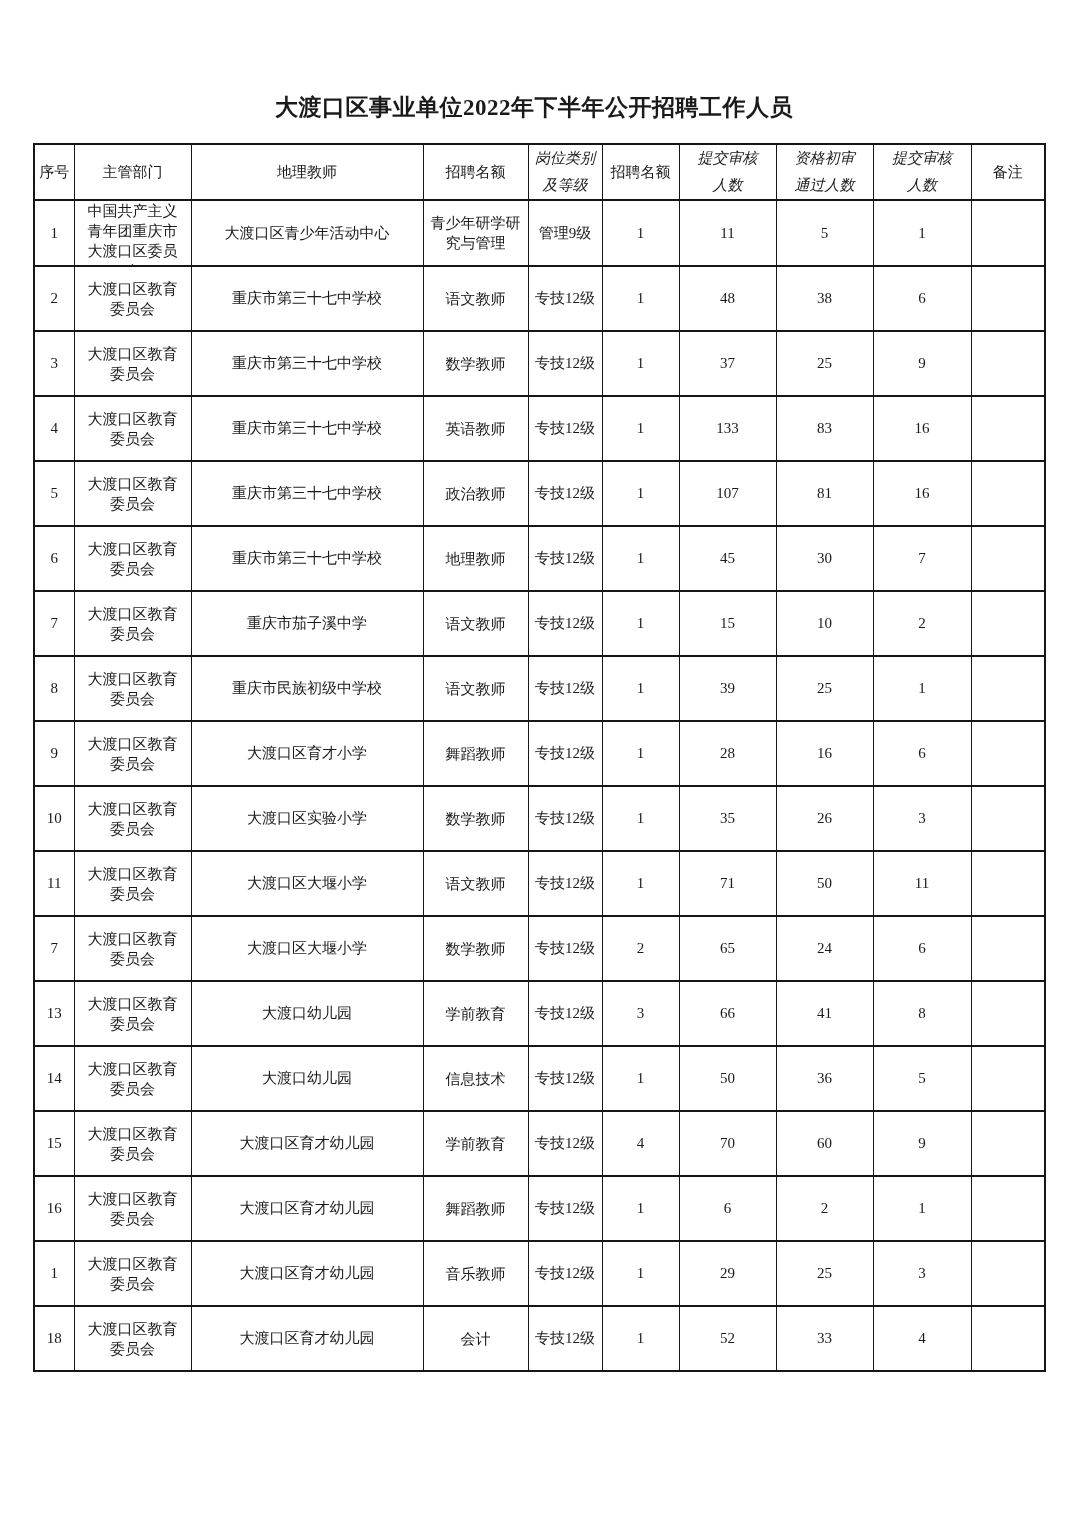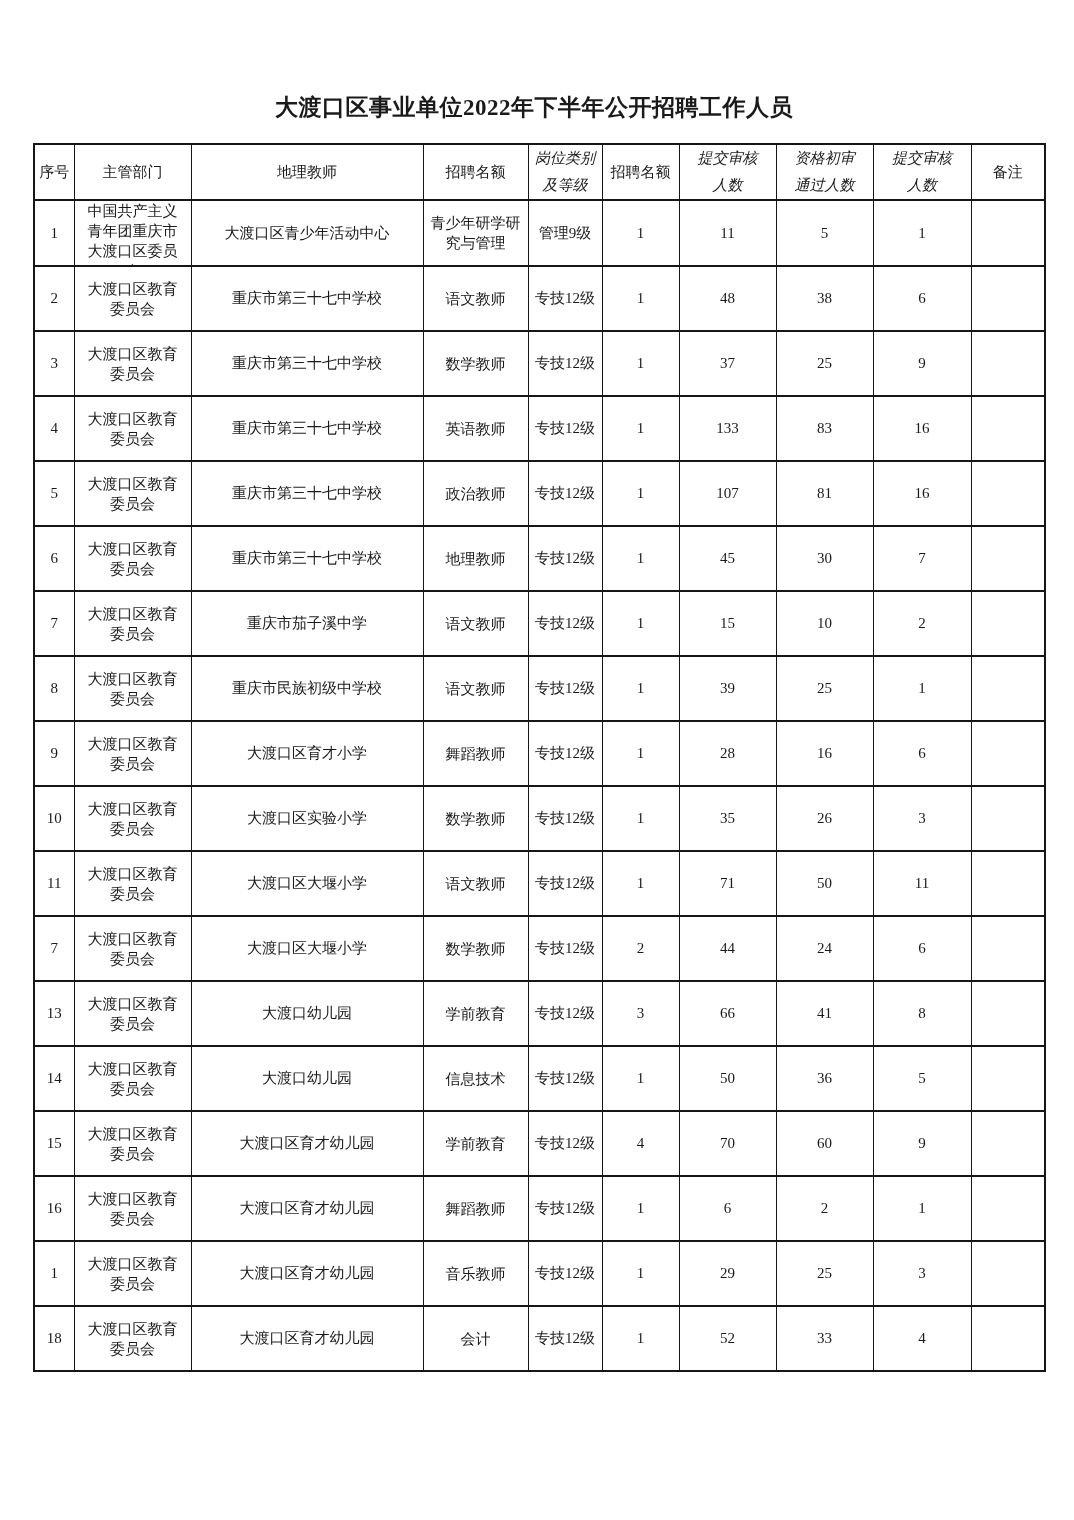--- a/index.html
+++ b/index.html
@@ -287,21 +287,21 @@
     <td><span>7</span></td>
     <td>
             <div class="wrap-narrow dept-clip">大渡口区教育委员会</div>
           </td>
     <td><span>大渡口区大堰小学</span></td>
     <td>
             <div class="wrap-narrow">数学教师</div>
           </td>
     <td><span>专技12级</span></td>
     <td><span>2</span></td>
-    <td><span>44</span></td>
+    <td><span>65</span></td>
     <td><span>24</span></td>
     <td><span>6</span></td>
     <td><span></span></td>
   </tr>
         <tr>
     <td><span>13</span></td>
     <td>
             <div class="wrap-narrow dept-clip">大渡口区教育委员会</div>
           </td>
     <td><span>大渡口幼儿园</span></td>

